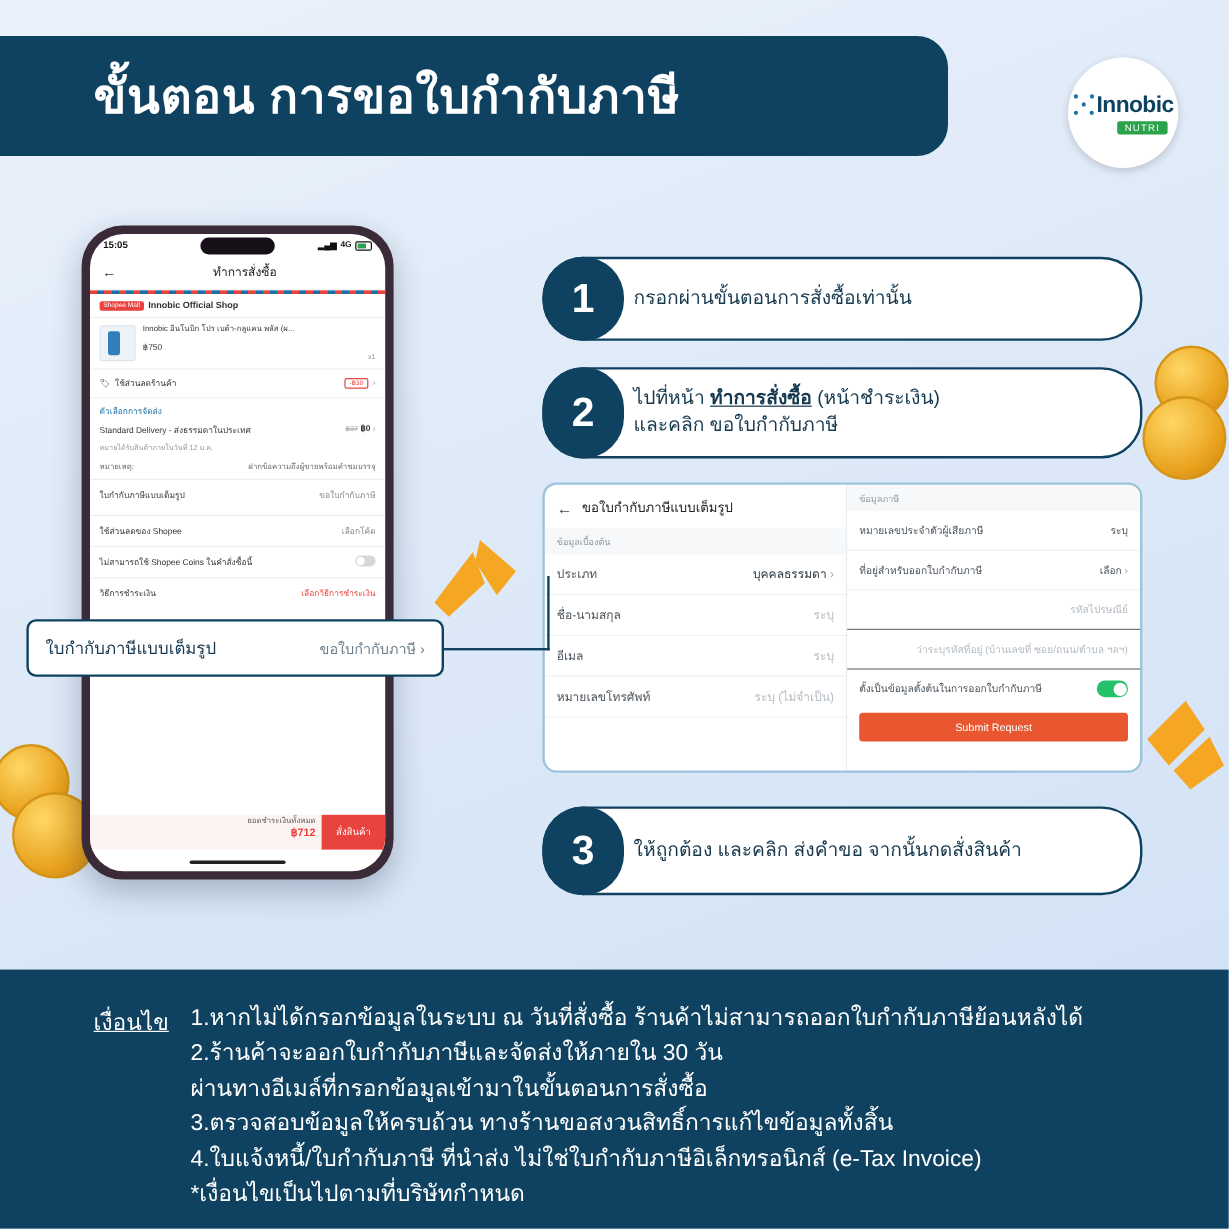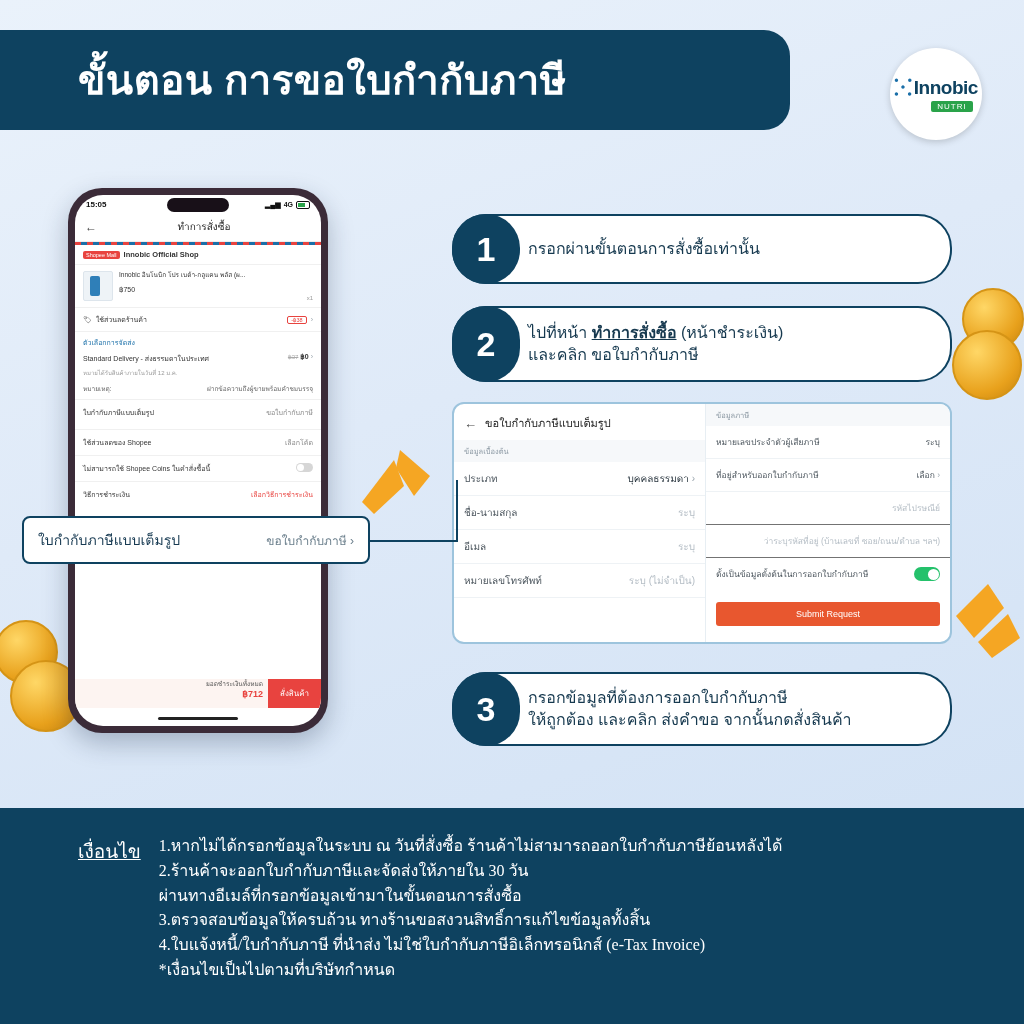--- a/index.html
+++ b/index.html
@@ -144,39 +144,39 @@
   .panel-head .ttl { font-size: 11px; color: #222; }
   .panel-sub { padding: 5px 10px; background: #f6f8fa; font-size: 7.5px; color: #8b98a3; }
   .frow { display: flex; justify-content: space-between; align-items: center; padding: 9px 10px; border-bottom: 1px solid #eef2f5; font-size: 10px; color: #4a545c; }
   .frow .val { color: #2b3740; }
   .frow .ph { color: #b3bcc4; }
   .chev { color: #9aa5ad; }
   .frow-r { display: flex; justify-content: space-between; align-items: center; padding: 9px 10px; border-bottom: 1px solid #eef2f5; font-size: 8.5px; color: #4a545c; }
   .toggle-on { width: 26px; height: 14px; border-radius: 8px; background: #24c16b; position: relative; }
   .toggle-on::after { content:''; position:absolute; width:11px; height:11px; border-radius:50%; background:#fff; top:1.5px; right:1.5px; }
   .submit-btn {
-    margin: 12px 10px; background: #e8572f; color: #fff; text-align: center;
+    margin: 4px 10px; background: #e8572f; color: #fff; text-align: center;
     padding: 7px 0; border-radius: 3px; font-size: 9px;
   }
   .panel-line { padding: 9px 10px; border-bottom: 1px solid #737373; text-align: right; font-size: 8.5px; color: #b3bcc4; }
 
   
   .arrow { position: absolute; }
 
   
   .coin { position: absolute; border-radius: 50%; background: radial-gradient(circle at 35% 30%, #ffd766, #e8a11c 65%, #c5820f); border: 2px solid #d59416; }
 
   
   .footer {
     position: absolute; left: 0; bottom: 0; width: 1024px; height: 216px;
     background: #0e4260; color: #fff; padding: 26px 60px 0 78px;
     display: flex; gap: 18px;
   }
   .footer-label { font-size: 19px; text-decoration: underline; white-space: nowrap; padding-top: 2px; }
-  .footer-list { font-size: 16px; line-height: 1.55; font-family: Liberation Serif, serif; }
+  .footer-list { font-size: 19px; line-height: 1.55; }
 </style>
 </head>
 <body>
 
 <div class="header-bar">
   <div class="header-title">ขั้นตอน การขอใบกำกับภาษี</div>
 </div>
 <div class="logo-wrap">
   <div class="logo-mark">
     <span class="logo-dots">⁙</span>
@@ -308,21 +308,20 @@
     <div>
       <span>ไปที่หน้า </span><span class="u-bold">ทำการสั่งซื้อ</span><span> (หน้าชำระเงิน)</span>
     </div>
     <div>และคลิก ขอใบกำกับภาษี</div>
   </div>
 </div>
 
 <div class="step" id="step3">
   <div class="step-num">3</div>
   <div class="step-text">
-    <div>กรอกข้อมูลที่ต้องการออกใบกำกับภาษี</div>
     <div>ให้ถูกต้อง และคลิก ส่งคำขอ จากนั้นกดสั่งสินค้า</div>
   </div>
 </div>
 
 <div class="panel">
   <div class="panel-left">
     <div class="panel-head">
       <span class="back">←</span>
       <span class="ttl">ขอใบกำกับภาษีแบบเต็มรูป</span>
     </div>

